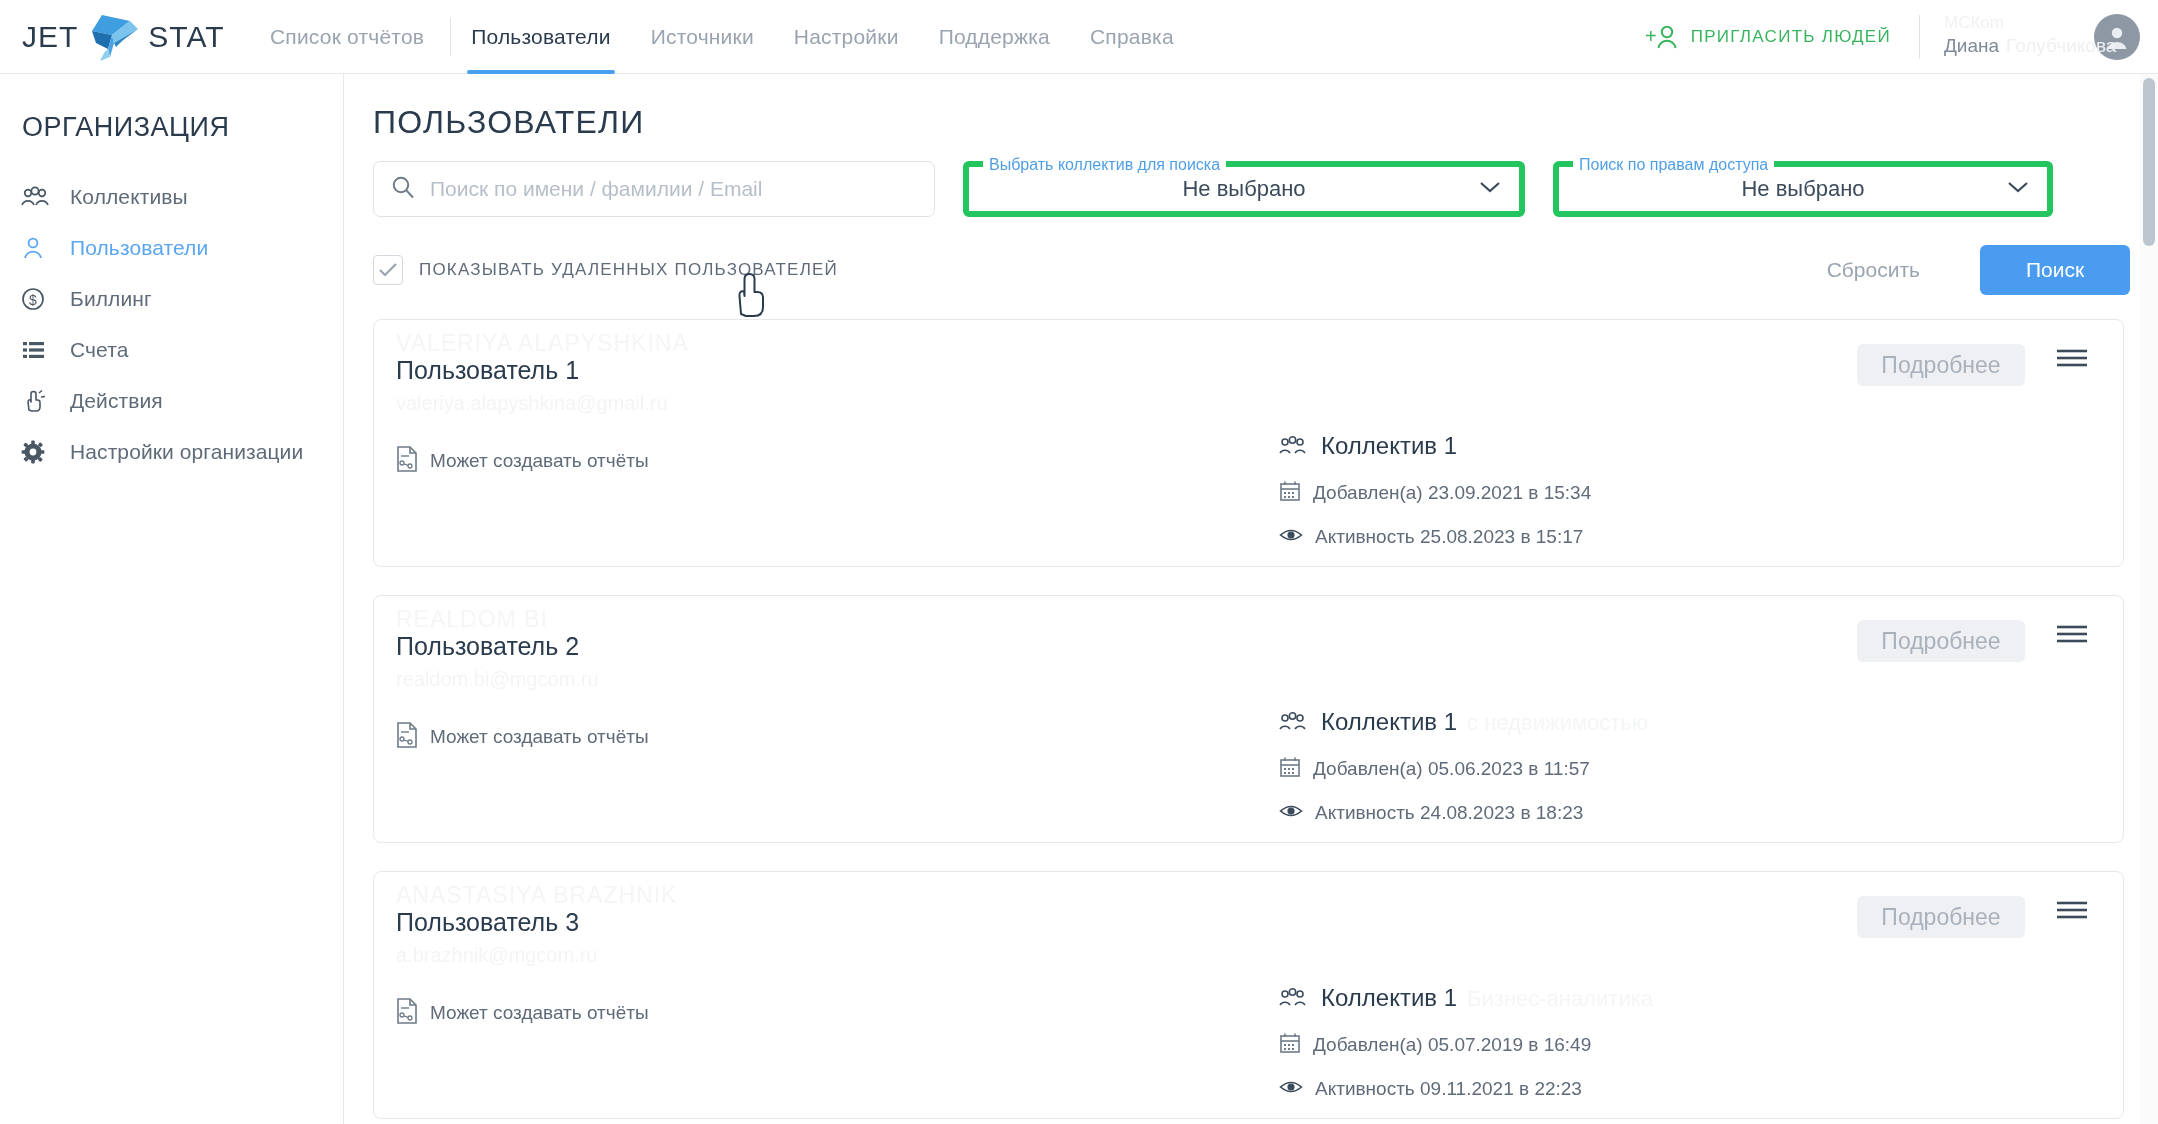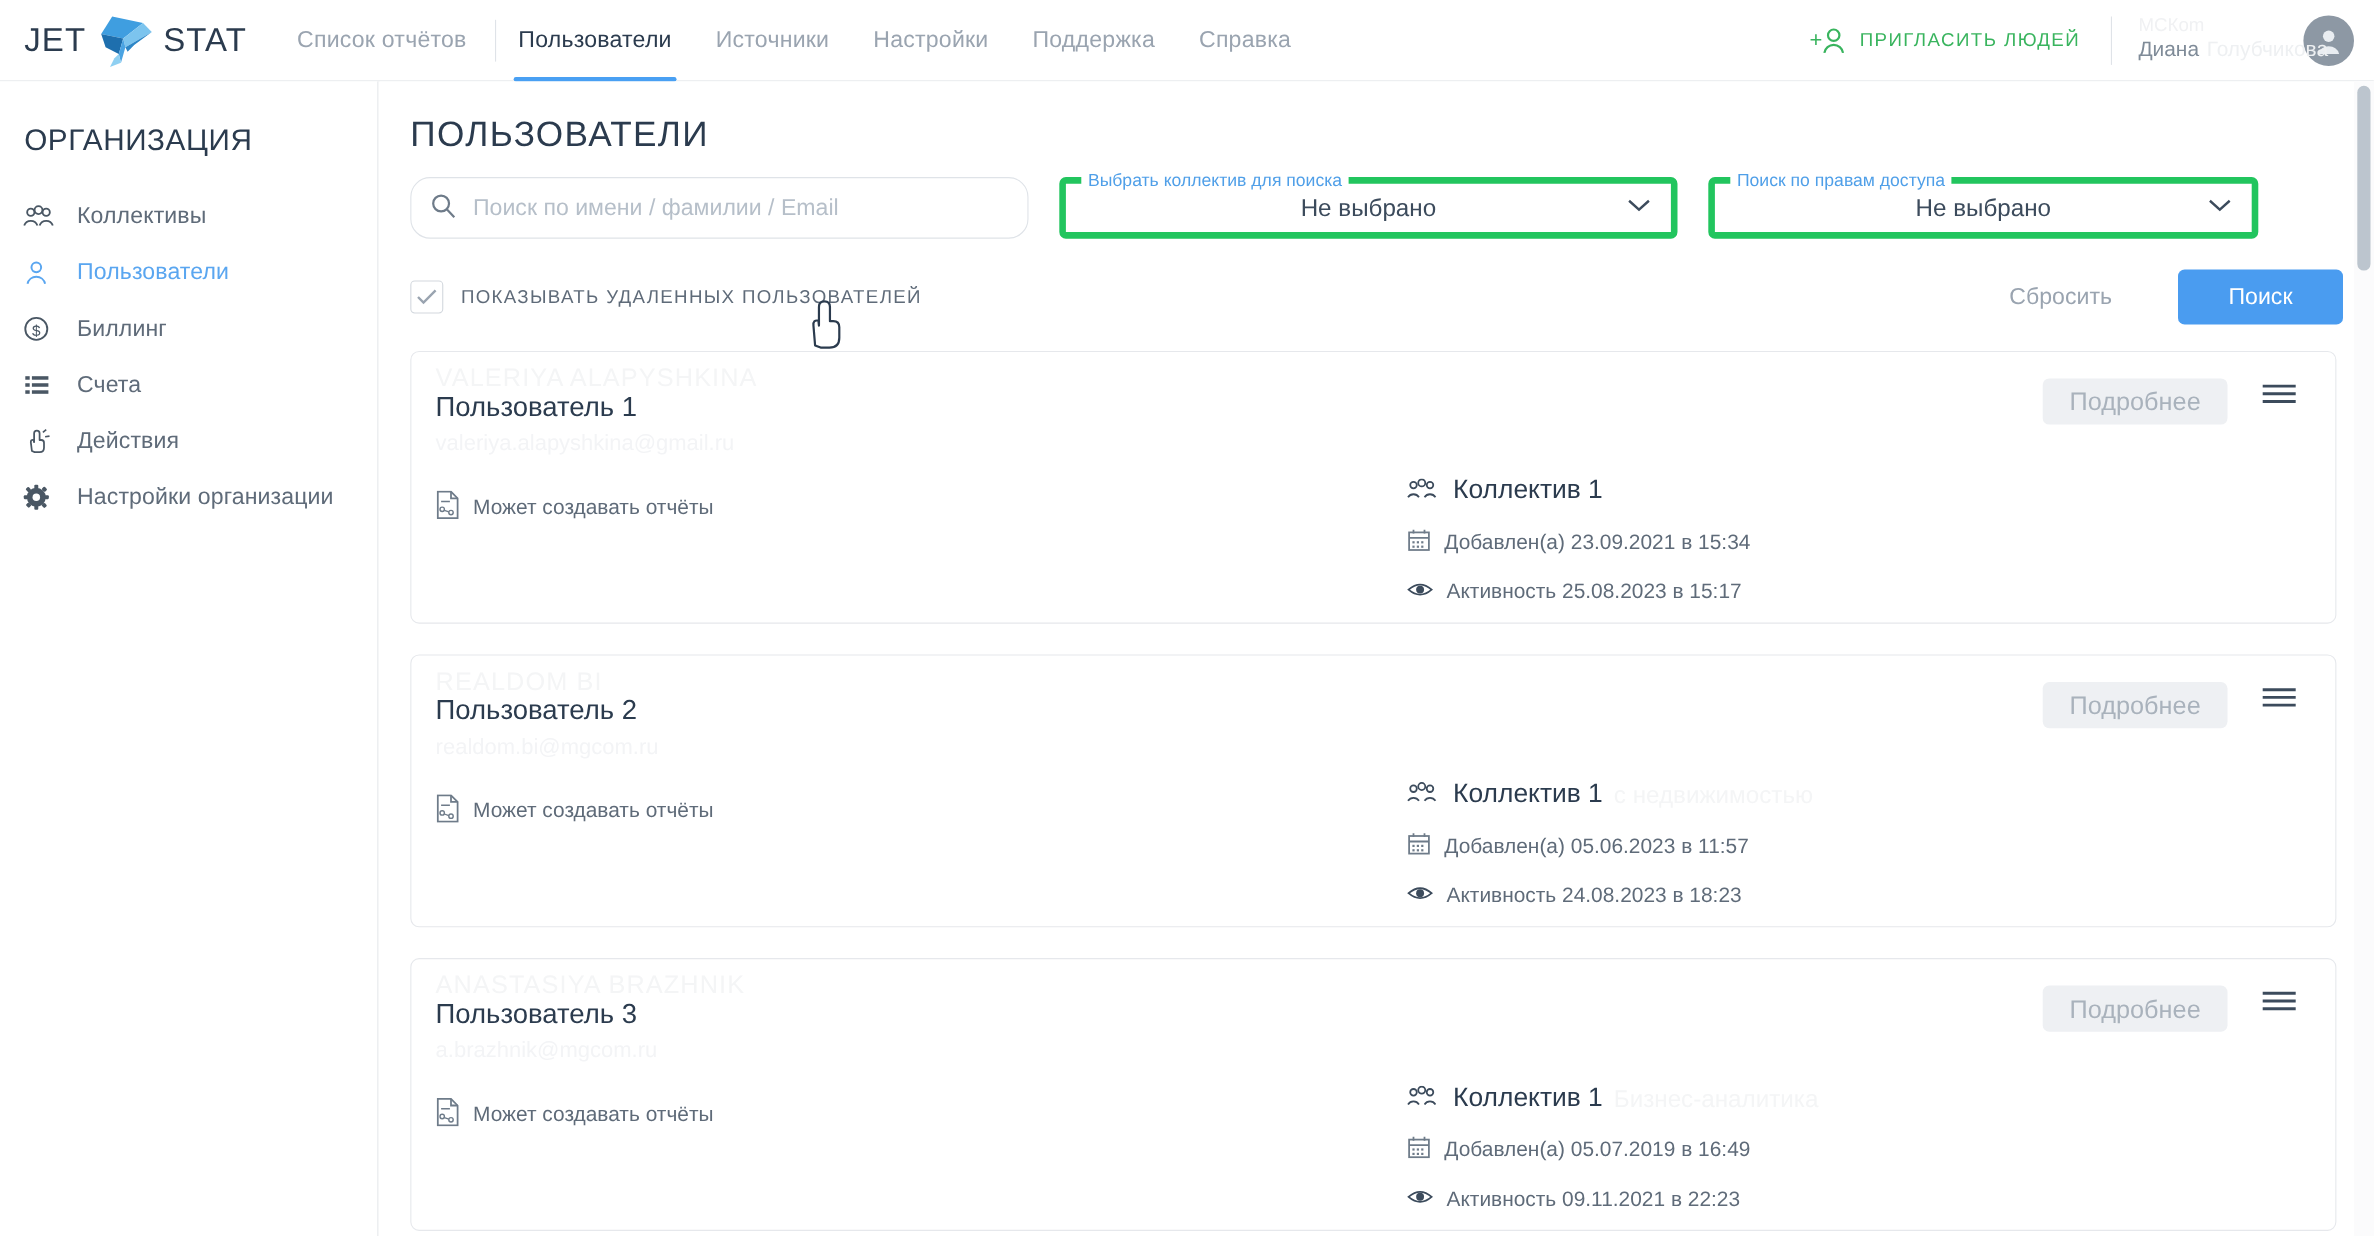--- a/index.html
+++ b/index.html
@@ -73,21 +73,21 @@
   .main {
     position: absolute; left: 345px; top: 74px;
     width: 1813px; height: 1050px; background: #ffffff; overflow: hidden;
   }
   .page-title {
     margin: 30px 0 0 28px; font-size: 32px; color: #2b3b4e; letter-spacing: 1.2px;
   }
 
   .filterrow { margin: 20px 0 0 28px; display: flex; align-items: flex-start; }
   .searchbox {
-    width: 562px; height: 56px; border: 1px solid #dfe3e8; border-radius: 18px;
+    width: 562px; height: 56px; border: 1px solid #dfe3e8; border-radius: 7px;
     display: flex; align-items: center; padding-left: 16px; background: #fff;
   }
   .search-input {
     border: none; outline: none; font-size: 21px; color: #2b3b4e;
     margin-left: 14px; width: 480px; font-family: inherit; background: transparent;
   }
   .search-input::placeholder { color: #b6bfc9; }
 
   .selwrap { position: relative; margin-left: 28px; }
   .sel-fieldset {

